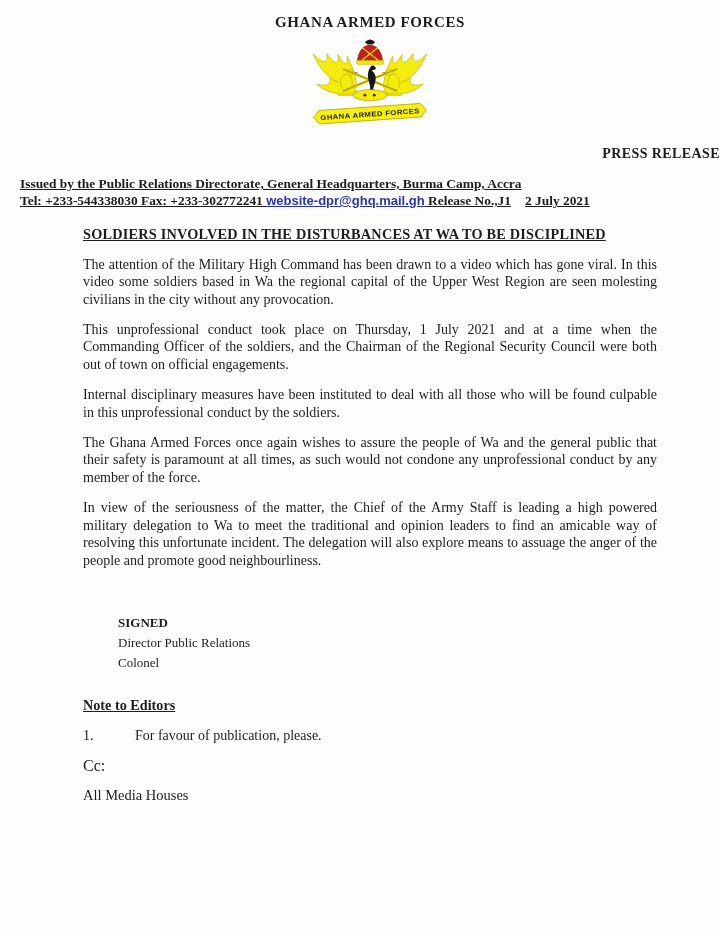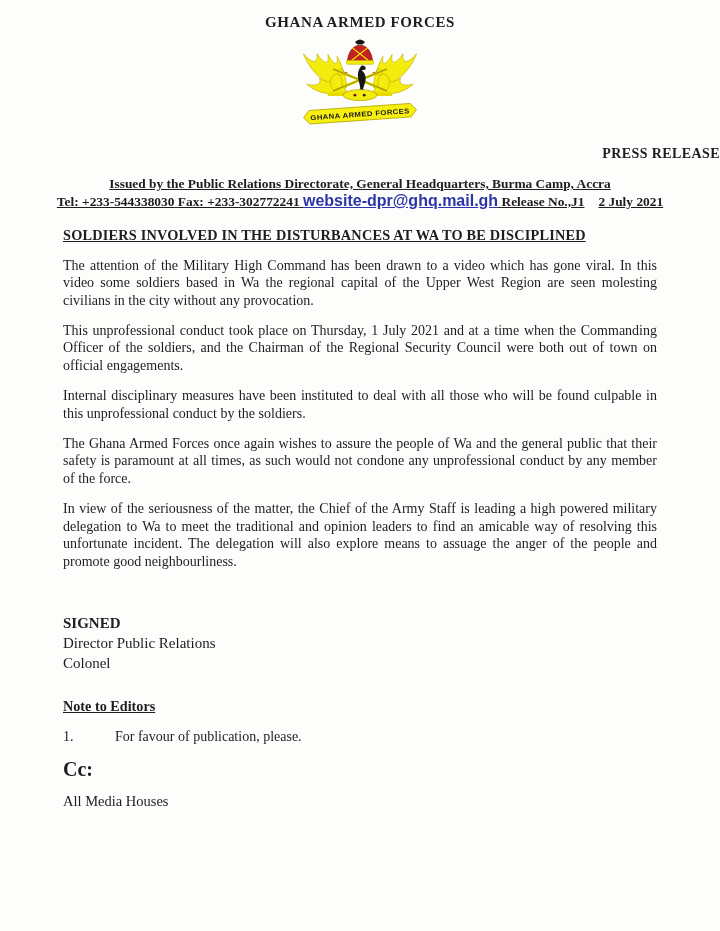--- a/index.html
+++ b/index.html
@@ -5,73 +5,74 @@
   html,body { margin:0; padding:0; background:#e9e9e9; }
   .page {
     position:relative;
     width:720px; height:931px;
     margin:0 auto;
     background:#fdfdfc;
     font-family:"Liberation Serif", serif;
     color:#1d1d1d;
     overflow:hidden;
     box-sizing:border-box;
+    padding-left:20px;
   }
   .doc-title {
     margin:0; padding-top:14px;
     text-align:center;
     font-size:15px; font-weight:bold;
     letter-spacing:0.6px;
   }
   .crest-wrap { margin-top:7px; text-align:center; height:96px; }
   .press-release {
     margin-top:12px; text-align:right;
     font-size:14px; font-weight:bold; letter-spacing:0.4px;
   }
   .issued-block {
-    margin-top:13px; text-align:center;
+    margin-top:13px; text-align:left;
     font-weight:bold; font-size:13.4px; line-height:17px;
   }
   .issued-block .u { text-decoration:underline; }
   .contact-line { white-space:nowrap; }
   .email-link {
     font-family:"Liberation Sans", sans-serif;
-    font-size:16px;
+    font-size:13px;
     color:#2b35a8;
     text-decoration:underline;
     font-weight:bold;
   }
   .date-gap { display:inline-block; width:14px; }
   .headline {
     margin:17px 63px 0 63px;
     font-size:14.3px; font-weight:bold;
     text-decoration:underline;
     letter-spacing:0.2px;
   }
   .body-text { margin:0 63px; }
   .body-text p {
     margin:12.5px 0 0 0;
     font-size:14px; line-height:17.6px;
     text-align:justify;
   }
-  .signature { margin:44px 63px 0 63px; font-size:15px; line-height:19.6px; }
+  .signature { margin:44px 63px 0 98px; font-size:13px; line-height:19.6px; }
   .sig-bold { font-weight:bold; }
   .note-heading {
     margin:25px 63px 0 63px;
     font-size:14.2px; font-weight:bold;
     text-decoration:underline;
   }
   .note-item {
     display:flex; margin:13px 63px 0 63px;
     font-size:14px; line-height:17px;
   }
   .note-item .num { width:52px; flex:0 0 52px; }
   .cc-label {
     margin:13px 63px 0 63px;
-    font-size:20px; font-weight:bold;
+    font-size:16px; font-weight:normal;
   }
   .cc-recipients {
     margin:12px 63px 0 63px;
     font-size:14.5px;
   }
 </style>
 </head>
 <body>
 
 <div class="page">

